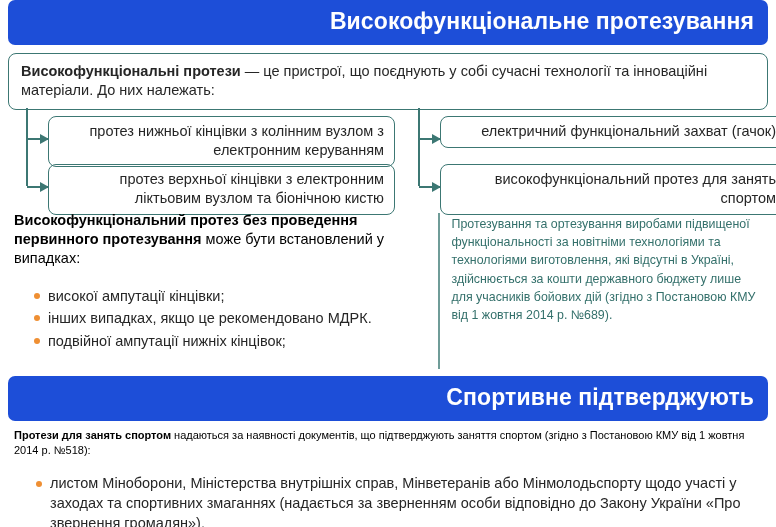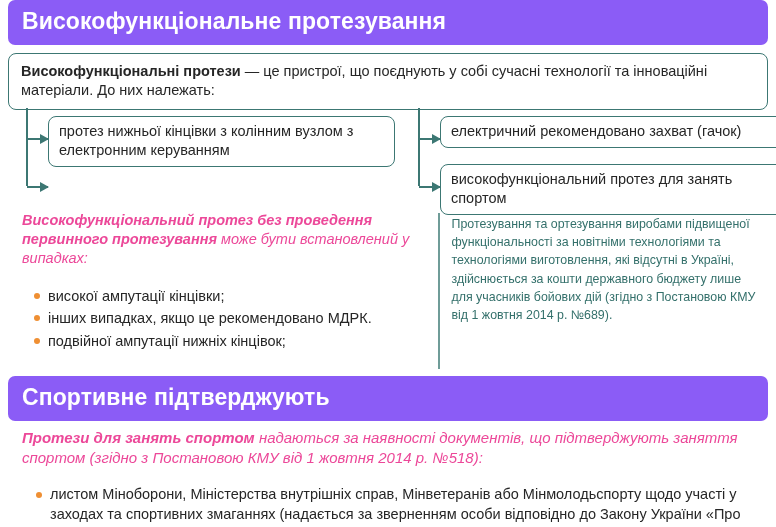--- a/index.html
+++ b/index.html
@@ -18,47 +18,49 @@
   .page {
     position: relative;
     width: 776px;
     height: 527px;
     box-sizing: border-box;
     padding: 0 8px;
   }
 
   
   .section-header {
-    background: #8b5cf6;
+    background: #1d4ed8;
     border-radius: 7px;
     color: #ffffff;
     font-size: 23px;
     font-weight: bold;
     line-height: 1;
     padding: 10px 14px 12px 14px;
     letter-spacing: 0.1px;
+    text-align: right;
   }
 
   
   .intro-box {
     margin-top: 8px;
     border: 1.5px solid #3c7773;
     border-radius: 8px;
     padding: 8px 12px 9px 12px;
     font-size: 14.5px;
     line-height: 1.32;
     color: #262626;
   }
   .intro-box b { font-weight: bold; }
 
   
   .branch-area {
     position: relative;
     margin-top: 4px;
     height: 92px;
+    text-align: right;
   }
   .branch-col {
     position: absolute;
     top: 0;
     width: 381px;
     height: 92px;
   }
   .branch-col.left  { left: 6px; }
   .branch-col.right { left: 398px; }
 
@@ -113,23 +115,22 @@
     align-items: flex-start;
   }
   .middle-left {
     width: 430px;
     padding-left: 6px;
     box-sizing: border-box;
   }
   .lead {
     font-size: 14.5px;
     line-height: 1.3;
-    color: #ec4899;
-    margin: 0 0 2px 8px;
-    font-style: italic;
+    color: #000000;
+    margin: 0 0 2px 0;
   }
   .lead b { font-weight: bold; }
 
   ul.bullets {
     list-style: none;
     margin: 17px;
     padding: 0;
   }
   ul.bullets li {
     position: relative;
@@ -163,21 +164,21 @@
     line-height: 1.46;
     color: #34706b;
   }
 
   
   .bottom {
     margin-top: 7px;
   }
   .bottom .section-header { margin-bottom: 7px; }
   .bottom-body { padding-left: 6px; }
-  .bottom-body .lead { font-size: 15px; line-height: 1.33; }
+  .bottom-body .lead { font-size: 11px; line-height: 1.33; }
   .bottom-body ul.bullets li {
     line-height: 1.36;
     padding-left: 19px;
     margin-top: 3px;
   }
   .bottom-body ul.bullets li::before { top: 7px; left: 5px; }
 </style>
 </head>
 <body>
 
@@ -193,28 +194,31 @@
 
   <div class="branch-area">
 
     <div class="branch-col left">
       <div class="stem"></div>
       <div class="arrow a1"></div>
       <div class="arrow a2"></div>
       <div class="node n1">
         <span>протез нижньої кінцівки з колінним вузлом з електронним керуванням</span>
       </div>
+      <div class="node n2">
+        <span>протез верхньої кінцівки з електронним ліктьовим вузлом та біонічною кистю</span>
+      </div>
     </div>
 
     <div class="branch-col right">
       <div class="stem"></div>
       <div class="arrow a1"></div>
       <div class="arrow a2"></div>
       <div class="node n1">
-        <span>електричний рекомендовано захват (гачок)</span>
+        <span>електричний функціональний захват (гачок)</span>
       </div>
       <div class="node n2">
         <span>високофункціональний протез для занять спортом</span>
       </div>
     </div>
 
   </div>
 
   <div class="middle">
     <div class="middle-left">

